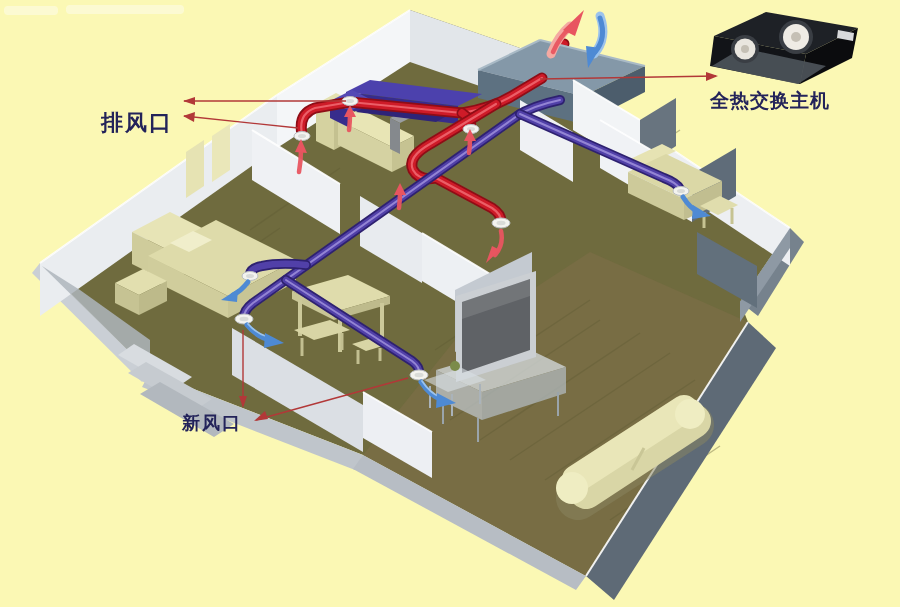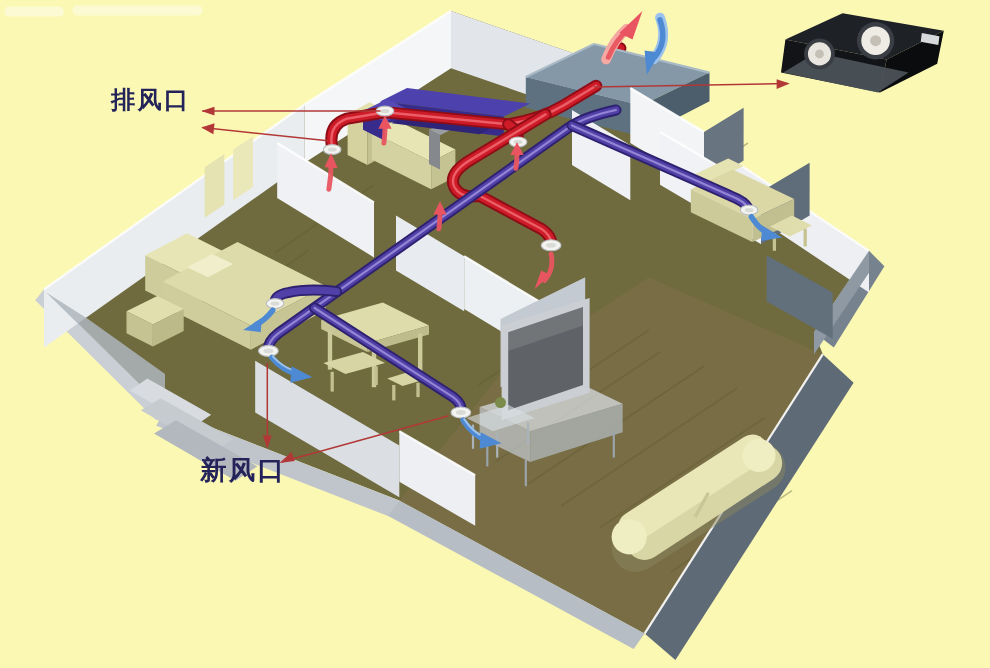--- a/index.html
+++ b/index.html
@@ -8,23 +8,23 @@
     background:var(--page_bg,#FBF8B4);
     font-family:"Liberation Sans","DejaVu Sans",sans-serif;
     position:relative;
   }
   .stage{position:absolute;inset:0;width:900px;height:607px;}
   svg.scene{position:absolute;left:0;top:0;}
   .lbl{
     position:absolute;font-weight:bold;color:var(--label_text,#23235A);
     white-space:nowrap;letter-spacing:2px;
   }
-  .lbl-exhaust{left:101px;top:76px;font-size:22px;}
+  .lbl-exhaust{left:101px;top:108px;font-size:22px;}
   .lbl-mainunit{left:710px;top:88px;font-size:19px;letter-spacing:1px;}
-  .lbl-fresh{left:182px;top:411px;font-size:24px;text-align:center;}
+  .lbl-fresh{left:182px;top:411px;font-size:18px;text-align:center;}
   .caption{
     position:absolute;left:30px;top:544px;font-size:21px;font-weight:bold;
     color:var(--caption_text,#2A2A6E);letter-spacing:1px;white-space:nowrap;
   }
   
   .rd-under{fill:none;stroke:var(--exhaust_duct_dark,#8E0D16);stroke-width:11;stroke-linecap:round;stroke-linejoin:round;}
   .rd-main{fill:none;stroke:var(--exhaust_duct,#CE1B28);stroke-width:7.5;stroke-linecap:round;stroke-linejoin:round;}
   .rd-hi{fill:none;stroke:var(--exhaust_duct_light,#F06A72);stroke-width:2.2;stroke-linecap:round;stroke-linejoin:round;opacity:.85;}
   .pu-under{fill:none;stroke:var(--fresh_duct_dark,#2E2170);stroke-width:10;stroke-linecap:round;stroke-linejoin:round;}
   .pu-main{fill:none;stroke:var(--fresh_duct,#5140A8);stroke-width:6.5;stroke-linecap:round;stroke-linejoin:round;}
@@ -363,15 +363,16 @@
     <polygon points="838,30 854,33 853,41 837,38" fill="#D8D9DB"></polygon>
   </g>
 
   <g opacity="0.4">
     <rect x="4" y="6" width="54" height="9" rx="4" fill="#FFFFFF"></rect>
     <rect x="66" y="5" width="118" height="9" rx="4" fill="#FFFFFF"></rect>
   </g>
 </svg>
 
 <div class="lbl lbl-exhaust">排风口</div>
+<div class="lbl lbl-mainunit">全热交换主机</div>
 <div class="lbl lbl-fresh">新风口</div>
 
 </div>
 
 </body></html>

